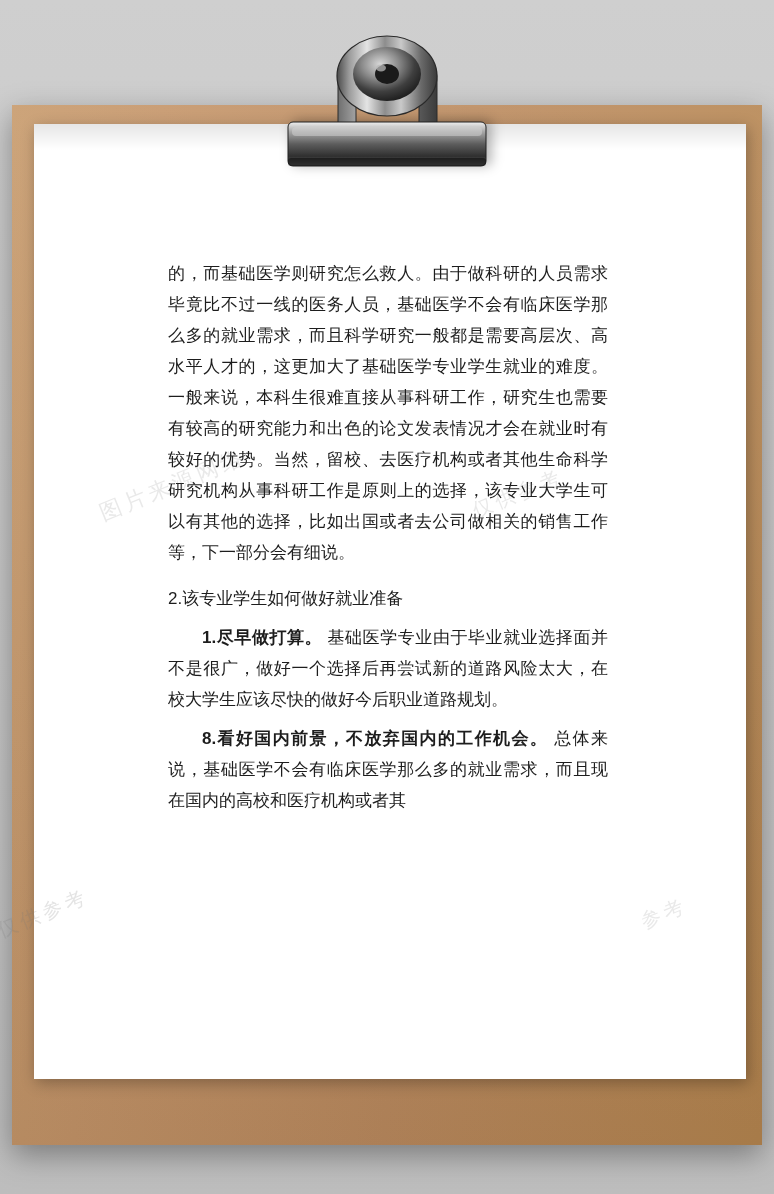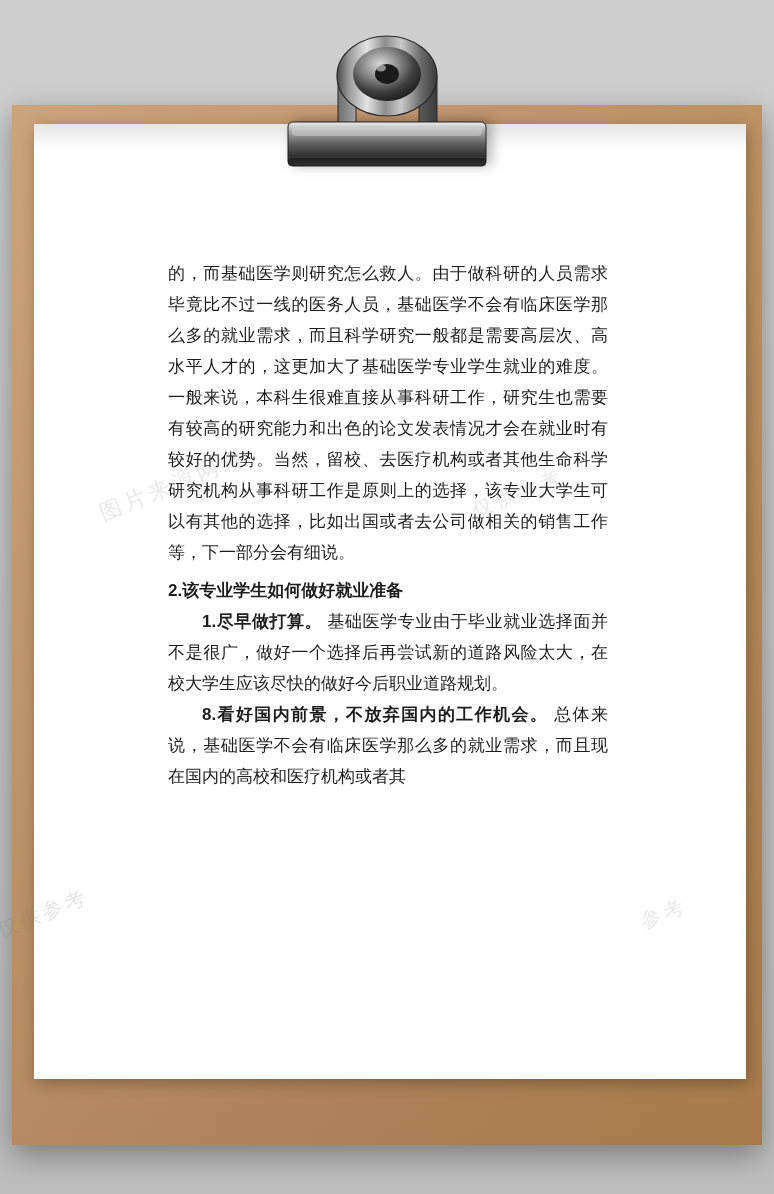--- a/index.html
+++ b/index.html
@@ -105,25 +105,26 @@
     z-index: 2;
     color: #1d1d1d;
     font-size: 17px;
     line-height: 31px;
     text-align: justify;
     text-justify: inter-ideograph;
     font-family: "Liberation Sans", sans-serif;
   }
   .doc p { margin: 0; }
   .doc p.heading {
-    font-weight: bold;
-    margin-top: 7px;
+    font-weight: normal;
+    margin-top: 15px;
   }
   .doc p.indent {
     text-indent: 2em;
+    margin-top: 8px;
   }
   .doc .lead {
     font-weight: bold;
   }
 </style>
 </head>
 <body>
 
 <div class="backdrop"></div>
 

